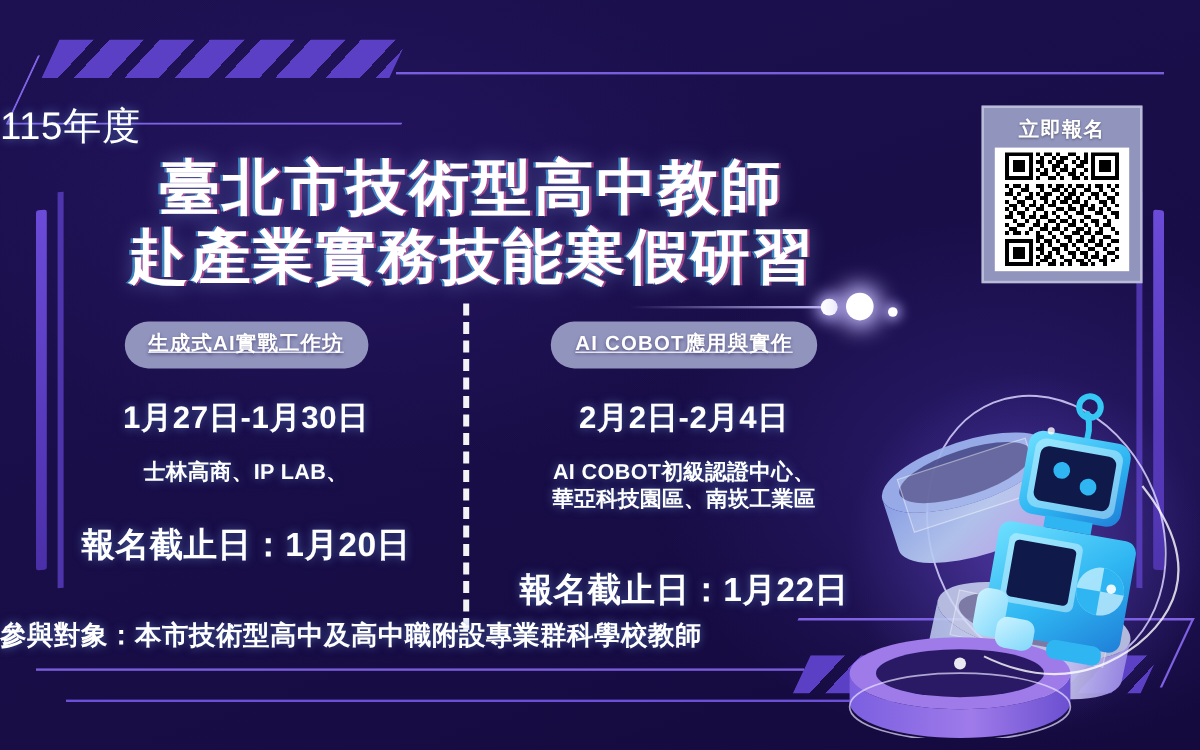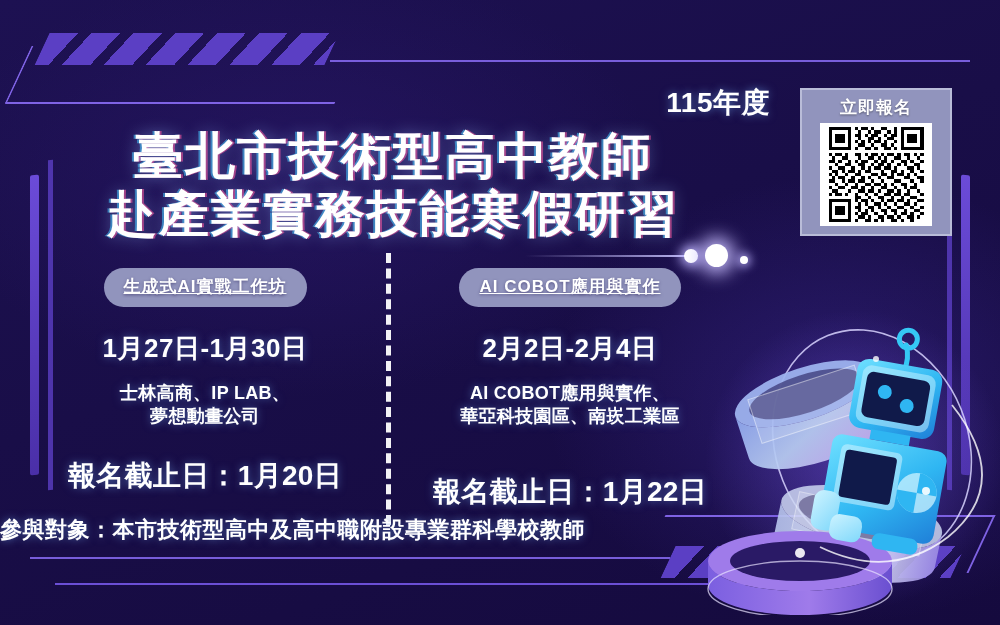--- a/index.html
+++ b/index.html
@@ -86,42 +86,42 @@
   #gdot-a { left:684px; top:249px; width:14px; height:14px;
             box-shadow:0 0 12px 4px rgba(190,180,255,.9); }
   #gdot-b { left:705px; top:244px; width:23px; height:23px;
             box-shadow:0 0 18px 7px rgba(200,190,255,.95); }
   #gdot-c { left:740px; top:256px; width:8px; height:8px;
             box-shadow:0 0 10px 3px rgba(190,180,255,.8); }
 
   
   #year {
     position:absolute; top:84px; left:0; width:770px;
-    text-align:right;
-    color:#fff; font-size:28px; font-weight:bold;
+    text-align:left;
+    color:#fff; font-size:32px; font-weight:normal;
     letter-spacing:.5px;
     text-shadow:0 0 8px rgba(120,180,255,.55);
   }
   .titleline {
     position:absolute; left:0; width:770px;
     text-align:center; color:#fff; font-weight:bold;
     font-size:50px; letter-spacing:2px;
     text-shadow:
        2px 0 0 rgba(255,90,160,.55),
       -2px 0 0 rgba(70,200,255,.55),
        0 0 16px rgba(150,190,255,.45);
     padding-left: 16px;
   }
   #title1 { top:123px; }
   #title2 { top:181px; }
 
   
   #qr-panel {
     position:absolute; right:48px; top:88px;
-    width:152px; height:148px;
+    width:134px; height:148px;
     background:#9194bd;
     border:2px solid #b9bcd8;
     padding:6px 8px 8px;
     display:flex; flex-direction:column; align-items:center;
   }
   #qr-label {
     color:#fff; font-size:17px; font-weight:bold;
     letter-spacing:1px; margin-bottom:4px;
     text-shadow:0 1px 2px rgba(0,0,0,.4);
   }
@@ -270,28 +270,27 @@
       </g>
     </svg>
   </div>
 
   <div id="divider"></div>
 
   <div id="course-left" class="course">
     <div class="pill">生成式AI實戰工作坊</div>
     <div class="dates">1月27日-1月30日</div>
     <div class="venue">士林高商、IP LAB、</div>
-    <div class="venue" style="margin-top:0">夢想動畫公司</div>
     <div class="deadline">報名截止日：1月20日</div>
   </div>
 
   <div id="course-right" class="course">
     <div class="pill">AI COBOT應用與實作</div>
     <div class="dates">2月2日-2月4日</div>
-    <div class="venue">AI COBOT應用與實作、</div>
+    <div class="venue">AI COBOT初級認證中心、</div>
     <div class="venue" style="margin-top:0">華亞科技園區、南崁工業區</div>
     <div class="deadline">報名截止日：1月22日</div>
   </div>
 
   <div id="footer-note">參與對象：本市技術型高中及高中職附設專業群科學校教師</div>
 
   <svg id="robot-art" viewBox="0 0 320 330">
     <defs>
       <linearGradient id="ringTopG" x1="0" y1="0" x2="1" y2="1">
         <stop offset="0%" stop-color="#8fa8f0"></stop>

